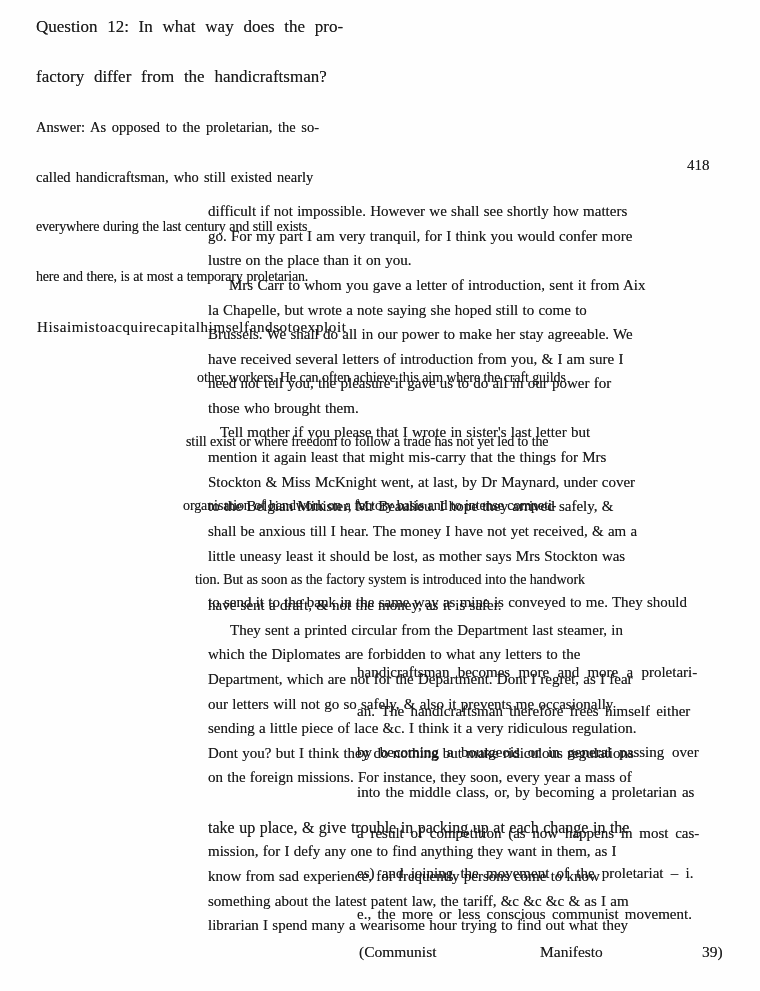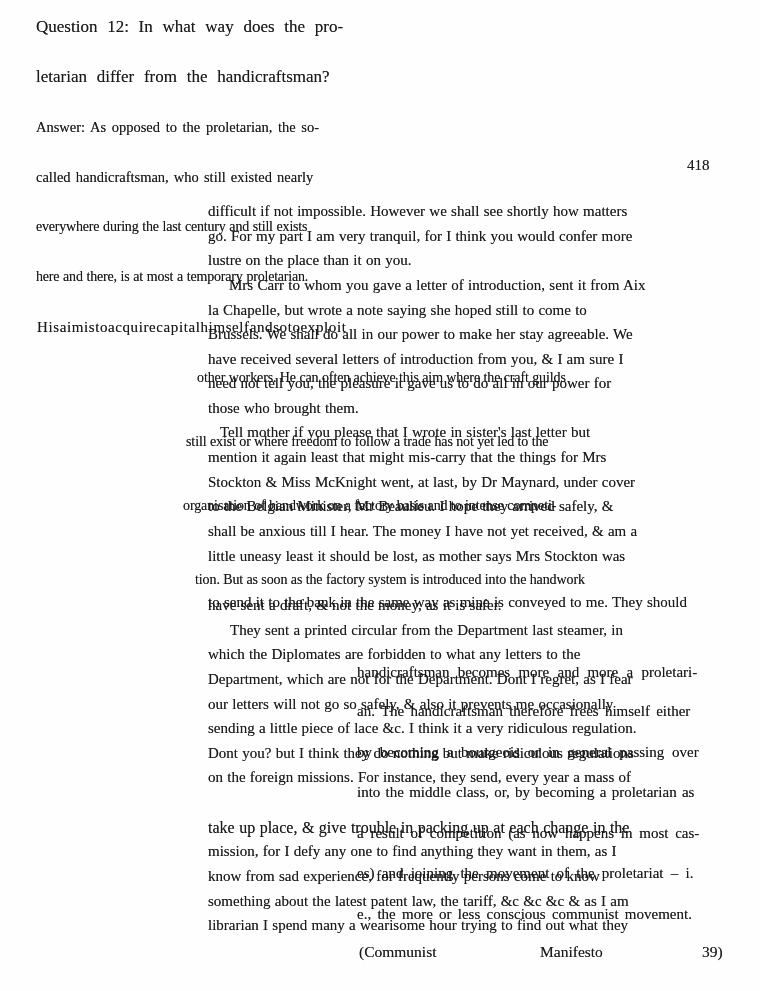--- a/index.html
+++ b/index.html
@@ -36,21 +36,21 @@
 </head>
 <body>
 
 <div id="scan-page">
   <span class="corner" style="left: 687px; top: 157px; font-size: 15px;">418</span>
   <span class="corner" style="left: 359px; top: 943px; font-size: 15.5px;">(Communist</span>
   <span class="corner" style="left: 540px; top: 943px; font-size: 15.5px;">Manifesto</span>
   <span class="corner" style="left: 702px; top: 943px; font-size: 15.5px;">39)</span>
 <div class="layer">
       <div class="line" style="left: 36px; top: 17px; font-size: 17px; word-spacing: 5.5px; letter-spacing: 0px;">Question 12: In what way does the pro-</div>
-      <div class="line" style="left: 36px; top: 67px; font-size: 17px; word-spacing: 5.5px; letter-spacing: 0px;">letarian differ from the handicraftsman?</div>
+      <div class="line" style="left: 36px; top: 67px; font-size: 17px; word-spacing: 5.5px; letter-spacing: 0px;">factory differ from the handicraftsman?</div>
       <div class="line" style="left: 36px; top: 119px; font-size: 14.5px; word-spacing: 2px; letter-spacing: 0px;">Answer: As opposed to the proletarian, the so-</div>
       <div class="line" style="left: 36px; top: 169px; font-size: 14.5px; word-spacing: 1.5px; letter-spacing: 0px;">called handicraftsman, who still existed nearly</div>
       <div class="line" style="left: 36px; top: 219px; font-size: 14px; word-spacing: 0.5px; letter-spacing: -0.2px;">everywhere during the last century and still exists</div>
       <div class="line" style="left: 36px; top: 269px; font-size: 14px; word-spacing: 0.5px; letter-spacing: -0.2px;">here and there, is at most a temporary proletarian.</div>
       <div class="line" style="left: 37px; top: 319px; font-size: 15px; word-spacing: 0px; letter-spacing: 0.6px;">Hisaimistoacquirecapitalhimselfandsotoexploit</div>
     </div>
     <div class="layer">
       <div class="line" style="left: 197px; top: 370px; font-size: 14px; word-spacing: 0px; letter-spacing: -0.1px;">other workers. He can often achieve this aim where the craft guilds</div>
       <div class="line" style="left: 186px; top: 434px; font-size: 14px; word-spacing: 0px; letter-spacing: -0.1px;">still exist or where freedom to follow a trade has not yet led to the</div>
       <div class="line" style="left: 183px; top: 498px; font-size: 14px; word-spacing: 0px; letter-spacing: -0.1px;">organisation of handwork on a factory basis and to intense competi-</div>
@@ -82,20 +82,20 @@
       <div class="line" style="left: 208px; top: 523px; font-size: 15px; word-spacing: 0.5px; letter-spacing: 0px;">shall be anxious till I hear.  The money I have not yet received, &amp; am a</div>
       <div class="line" style="left: 208px; top: 548px; font-size: 15px; word-spacing: 0.5px; letter-spacing: 0px;">little uneasy least it should be lost, as mother says Mrs Stockton was</div>
       <div class="line" style="left: 208px; top: 572px; font-size: 15px; word-spacing: 0.5px; letter-spacing: 0px; margin-top: 22px;">to send it to the bank in the same way as mine is conveyed to me. They should</div>
       <div class="line" style="left: 208px; top: 597px; font-size: 15px; word-spacing: 0.5px; letter-spacing: 0px;">have sent a draft, &amp; not the money, as it is safer.</div>
       <div class="line" style="left: 230px; top: 622px; font-size: 15px; word-spacing: 0.5px; letter-spacing: 0px;">They sent a printed circular from the Department last steamer, in</div>
       <div class="line" style="left: 208px; top: 646px; font-size: 15px; word-spacing: 0.5px; letter-spacing: 0px;">which the Diplomates are forbidden to what any letters to the</div>
       <div class="line" style="left: 208px; top: 671px; font-size: 15px; word-spacing: 0.5px; letter-spacing: 0px;">Department, which are not for the Department.  Dont I regret, as I fear</div>
       <div class="line" style="left: 208px; top: 696px; font-size: 15px; word-spacing: 0.5px; letter-spacing: 0px;">our letters will not go so safely, &amp; also it prevents me occasionally</div>
       <div class="line" style="left: 208px; top: 720px; font-size: 15px; word-spacing: 0.5px; letter-spacing: 0px;">sending a little piece of lace &amp;c.  I think it a very ridiculous regulation.</div>
       <div class="line" style="left: 208px; top: 745px; font-size: 15px; word-spacing: 0.5px; letter-spacing: 0px;">Dont you?  but I think they do nothing but make ridiculous regulations</div>
-      <div class="line" style="left: 208px; top: 769px; font-size: 15px; word-spacing: 0.5px; letter-spacing: 0px;">on the foreign missions.  For instance, they send, every year a mass of</div>
+      <div class="line" style="left: 208px; top: 769px; font-size: 15px; word-spacing: 0.5px; letter-spacing: 0px;">on the foreign missions.  For instance, they soon, every year a mass of</div>
       <div class="line" style="left: 208px; top: 819px; font-size: 16px; word-spacing: 0.5px; letter-spacing: 0px;">take up place, &amp; give trouble in packing up at each change in the</div>
       <div class="line" style="left: 208px; top: 843px; font-size: 15px; word-spacing: 0.5px; letter-spacing: 0px;">mission, for I defy any one to find anything they want in them, as I</div>
       <div class="line" style="left: 208px; top: 868px; font-size: 15px; word-spacing: 0.5px; letter-spacing: 0px;">know from sad experience, for frequently persons come to know</div>
       <div class="line" style="left: 208px; top: 893px; font-size: 15px; word-spacing: 0.5px; letter-spacing: 0px;">something about the latest patent law, the tariff, &amp;c &amp;c &amp;c  &amp; as I am</div>
       <div class="line" style="left: 208px; top: 917px; font-size: 15px; word-spacing: 0.5px; letter-spacing: 0px;">librarian I spend many a wearisome hour trying to find out what they</div>
     </div>
   </div>
 
 </body></html>

